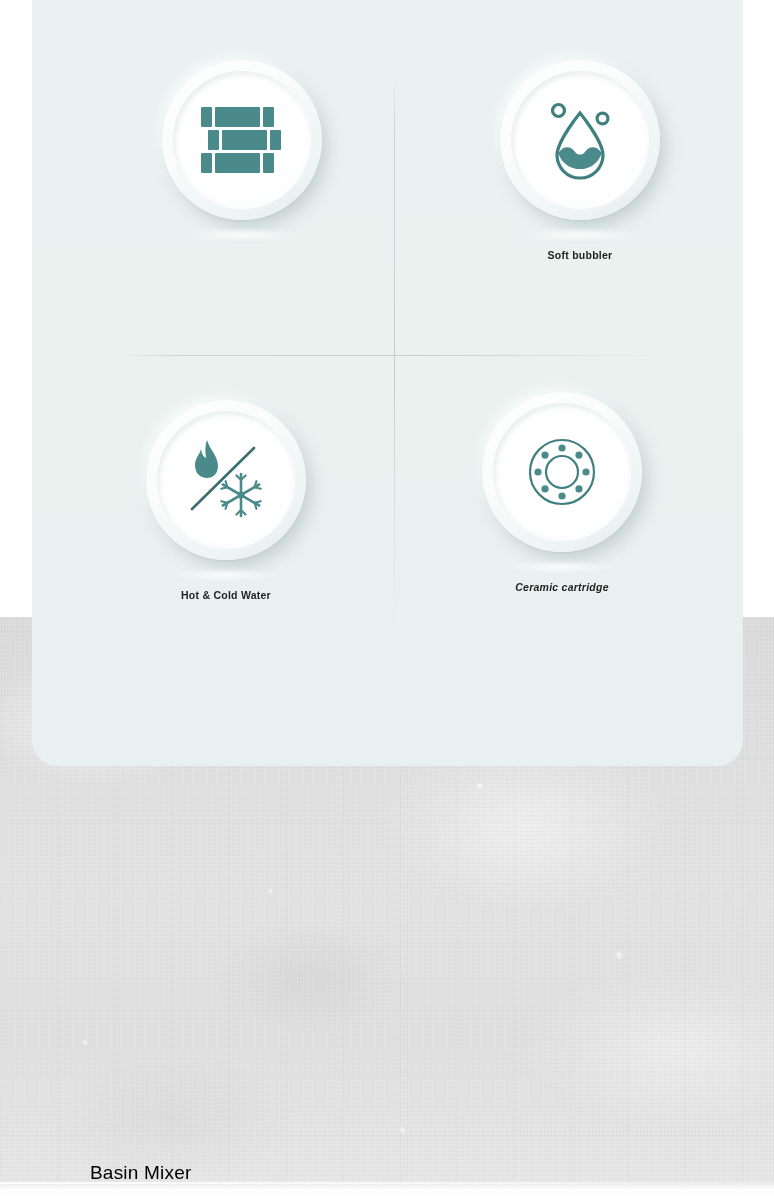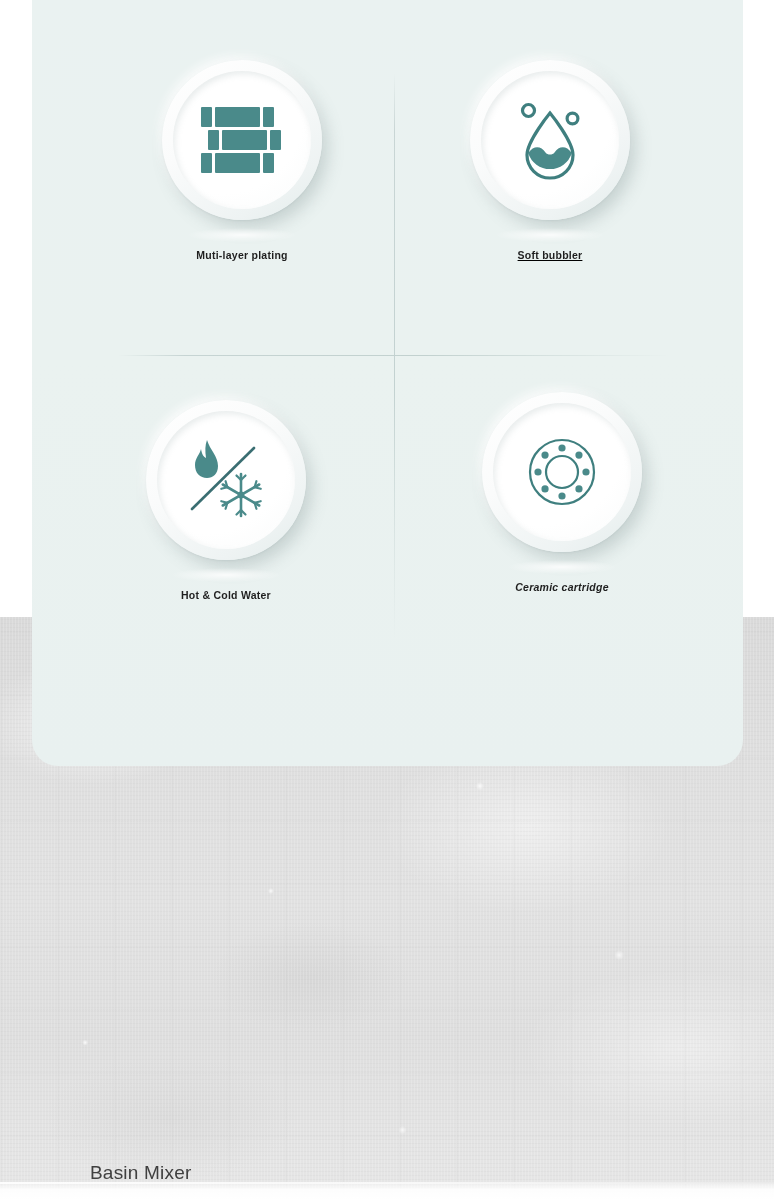--- a/index.html
+++ b/index.html
@@ -76,21 +76,21 @@
     background: linear-gradient(90deg, rgba(255,255,255,.9) 0%, rgba(246,246,246,.95) 55%, rgba(228,228,228,.9) 100%);
   }
 
   
   .product-name {
     position: absolute;
     left: 90px;
     top: 1160px;
     font-size: 19px;
     font-weight: 400;
-    color: #404040;
+    color: #000000;
     letter-spacing: .2px;
     line-height: 26px;
   }
 
   
   .feature-card {
     position: absolute;
     left: 32px;
     top: -20px;
     width: 711px;
@@ -123,21 +123,21 @@
     width: 711px;
     height: 786px;
   }
 
   .cell {
     position: absolute;
     width: 300px;
     text-align: center;
   }
   .cell-tl { left: 60px;  top: 80px; }
-  .cell-tr { left: 368px; top: 80px; text-decoration: underline; }
+  .cell-tr { left: 398px; top: 80px; }
   .cell-bl { left: 44px;  top: 420px; }
   .cell-br { left: 380px; top: 412px; font-style: italic; }
 
   .badge {
     position: relative;
     width: 160px;
     height: 160px;
     margin: 0 auto;
     border-radius: 50%;
     background: linear-gradient(145deg, #ffffff 0%, #fafbfb 40%, #eef3f3 78%, #e3eceb 100%);
@@ -227,21 +227,20 @@
                 <rect x="71" y="26" width="11" height="20" rx="1"></rect>
 
                 <rect x="2" y="49" width="11" height="20" rx="1"></rect>
                 <rect x="16" y="49" width="45" height="20" rx="1"></rect>
                 <rect x="64" y="49" width="11" height="20" rx="1"></rect>
               </g>
             </svg>
           </div>
         </div>
         <div class="badge-shadow"></div>
-        <div class="caption">Muti-layer plating</div>
       </div>
 
       <div class="cell cell-tr">
         <div class="badge">
           <div class="badge-icon">
             <svg width="82" height="86" viewBox="0 0 82 86" aria-hidden="true">
               <g fill="none" stroke="#3f7f7f" stroke-width="3.2">
                 <path d="M41 16 C41 16 64 44 64 58 A23 23 0 0 1 18 58 C18 44 41 16 41 16 Z"></path>
                 <circle cx="19.5" cy="13.5" r="6"></circle>
                 <circle cx="63.5" cy="21.5" r="5.4"></circle>

